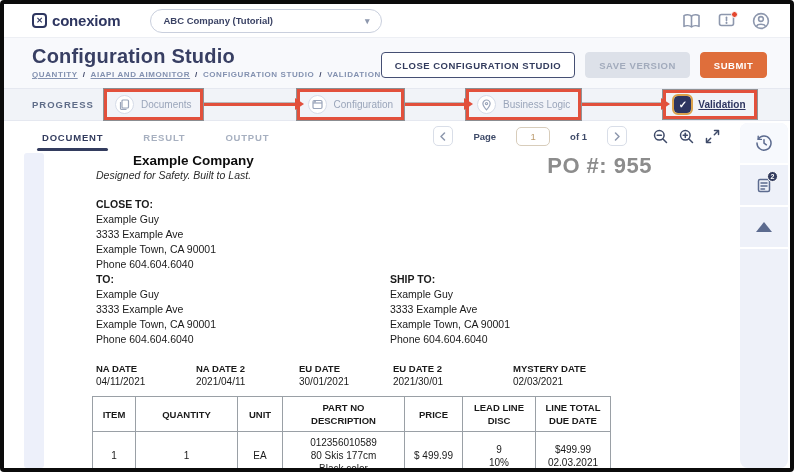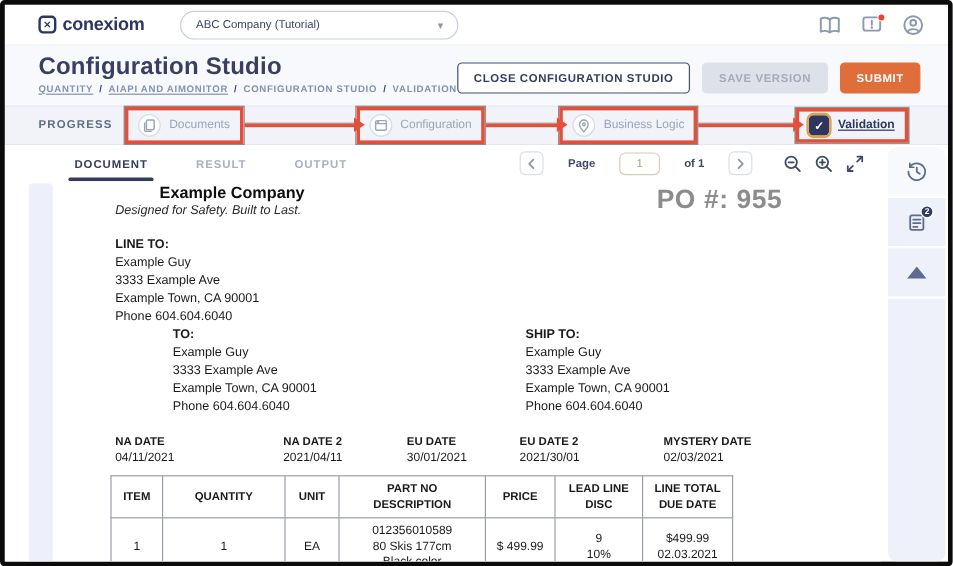--- a/index.html
+++ b/index.html
@@ -4,21 +4,21 @@
 <style>
   * { box-sizing: border-box; margin: 0; padding: 0; }
   body { background:#fff; font-family:"Liberation Sans", sans-serif; }
   .frame { position:relative; width:794px; height:472px; border:4px solid #0b0b0b; border-radius:4px; background:#fff; overflow:hidden; }
 
   
   .topbar { height:34px; display:flex; align-items:center; padding:0 16px 0 28px; background:#fff; border-bottom:1px solid #edeff4; }
   .logo { display:flex; align-items:center; gap:5px; }
   .logo-mark { width:15px; height:15px; border:2px solid #2e3660; border-radius:4px; color:#2e3660; font-size:8px; font-weight:bold; display:grid; place-items:center; line-height:1; }
   .logo-text { font-size:15px; font-weight:bold; color:#2e3660; letter-spacing:-0.2px; }
-  .company-select { margin-left:30px; width:232px; height:24px; border:1px solid #c9cfdd; border-radius:13px; display:flex; align-items:center; justify-content:space-between; padding:0 12px; font-size:9.5px; font-weight:normal; color:#3a4264; background:#fff; cursor:pointer;text-align:right; }
+  .company-select { margin-left:30px; width:232px; height:24px; border:1px solid #c9cfdd; border-radius:13px; display:flex; align-items:center; justify-content:space-between; padding:0 12px; font-size:9.5px; font-weight:bold; color:#3a4264; background:#fff; cursor:pointer;text-align:right; }
   .company-select .chev { color:#8d97ad; font-size:9px; }
   .topbar-icons { margin-left:auto; display:flex; gap:17px; align-items:center; padding-right:4px; }
   .icon-btn { position:relative; display:grid; place-items:center; cursor:pointer; background:none; border:none; }
   .icon-btn svg { display:block; }
   .notif-dot { position:absolute; top:-2px; right:-3px; width:7px; height:7px; background:#e4472e; border:1px solid #fff; border-radius:50%; }
 
   
   .page-header { height:50px; background:#f8f9fc; display:flex; padding:7px 20px 0 28px; }
   .page-title { font-size:20px; font-weight:600; color:#383f63; letter-spacing:0.2px; }
   .breadcrumb { margin-top:2px; font-size:8px; font-weight:bold; letter-spacing:0.6px; color:#8391b0; }
@@ -37,21 +37,21 @@
   .step-annot { border:3px solid #e2503c; box-shadow:0 0 0 1px rgba(50,50,50,.5); display:flex; align-items:center; gap:7px; padding:3px 8px; flex:none; background:transparent; cursor:pointer; }
   .step-icon-circle { width:19px; height:19px; background:#fff; border:1px solid #d6dce8; border-radius:50%; display:grid; place-items:center; flex:none; }
   .step-label { font-size:10px; color:#9aa5ba; white-space:nowrap; }
   .step-annot.active .step-label { color:#2d3560; font-weight:bold; text-decoration:underline; }
   .val-icon { width:17px; height:17px; background:#2d3560; border-radius:4px; color:#fff; font-size:10px; font-weight:bold; display:grid; place-items:center; outline:2px solid #daa14b; flex:none; }
   .annot-arrow { position:relative; height:3.5px; background:#e2503c; flex:none; margin:0 1px; box-shadow:0 -1px 0 rgba(80,80,80,.35); }
   .annot-arrow .arrow-head { position:absolute; right:-8px; top:-4.5px; width:0; height:0; border-left:9px solid #e2503c; border-top:6px solid transparent; border-bottom:6px solid transparent; }
 
   
   .workspace { position:relative; height:347px; background:#fff; }
-  .tabbar { height:30px; display:flex; align-items:center; padding-left:58px; gap:40px; background:#fff; width:calc(100% - 58px); }
+  .tabbar { height:30px; display:flex; align-items:center; padding-left:38px; gap:40px; background:#fff; width:calc(100% - 58px); }
   .tab { position:relative; font-size:9.5px; font-weight:bold; letter-spacing:0.8px; color:#a7b0c0; padding:9px 0 7px; cursor:pointer; }
   .tab.active { color:#333c5e; }
   .tab.active::after { content:""; position:absolute; left:-5px; right:-5px; bottom:-1px; height:3px; background:#333c5e; border-radius:2px; }
   .pager { margin-left:auto; display:flex; align-items:center; gap:20px; margin-right:12px; }
   .nav-btn { width:20px; height:20px; border:1px solid #d9dee8; border-radius:5px; background:#fff; color:#8d97ad; display:grid; place-items:center; cursor:pointer; }
   .pager-text { font-size:9.5px; font-weight:bold; color:#3e4a68; }
   .page-input { width:34px; height:19px; border:1px solid #d8cdbb; border-radius:5px; text-align:center; font-size:9.5px; color:#bb9a6c; font-family:"Liberation Sans", sans-serif; }
   .zoom-group { display:flex; align-items:center; gap:11px; margin-left:6px; }
   .zoom-group .icon-btn svg { stroke:#3e4a68; }
 
@@ -59,25 +59,25 @@
   .doc-area { position:absolute; top:30px; left:0; right:56px; bottom:0; background:#fff; overflow:hidden; }
   .doc-gutter { position:absolute; left:20px; top:2px; bottom:0; width:20px; background:#edf0fa; border-radius:3px; }
   .doc-content { margin:2px 0 0 92px; width:560px; color:#1a1a1a; }
   .doc-head { display:flex; justify-content:space-between; align-items:flex-start; width:556px; }
   .company-name { font-size:13.5px; font-weight:bold; color:#0d0d0d;padding-left:37px; }
   .tagline { font-size:10.5px; font-style:italic; color:#2b2b2b; margin-top:1px; }
   .po-number { font-size:22px; font-weight:bold; color:#8c8c8c; letter-spacing:0.5px; line-height:1; margin-top:2px; }
   .addr-block { font-size:10.5px; line-height:15px; }
   .addr-label { font-weight:bold; }
   .bill-to { margin-top:16px; }
-  .addr-row { display:flex;margin-left:48px; }
+  .addr-row { display:flex; }
   .addr-col-to { width:294px; }
   .dates-row { display:flex; margin-top:15px; }
   .date-col { line-height:13px; }
-  .date-col:nth-child(1){ width:100px; } .date-col:nth-child(2){ width:103px;margin-left:40px; }
+  .date-col:nth-child(1){ width:100px; } .date-col:nth-child(2){ width:103px; }
   .date-col:nth-child(3){ width:94px; } .date-col:nth-child(4){ width:120px; }
   .date-label { font-size:9.5px; font-weight:bold; }
   .date-value { font-size:10px; }
   .items-table { margin:8px 0 0 -4px; border-collapse:collapse; table-layout:fixed; width:518px; }
   .items-table th, .items-table td { border:1px solid #9aa0a6; text-align:center; vertical-align:middle; white-space:pre-line; line-height:13px; padding:4px 2px; }
   .items-table th { font-size:9.5px; font-weight:bold; }
   .items-table td { font-size:10px; }
 
   
   .right-rail { position:absolute; right:2px; top:2px; bottom:0; width:48px; background:#eef1f9; border-radius:8px; display:flex; flex-direction:column; align-items:stretch; }
@@ -247,21 +247,21 @@
 
         <div class="doc-head">
           <div>
             <div class="company-name">Example Company</div>
             <div class="tagline">Designed for Safety. Built to Last.</div>
           </div>
           <div class="po-number">PO #: 955</div>
         </div>
 
         <div class="addr-block bill-to">
-          <div class="addr-label">LINE TO:</div>
+          <div class="addr-label">CLOSE TO:</div>
           <div>Example Guy</div>
           <div>3333 Example Ave</div>
           <div>Example Town, CA 90001</div>
           <div>Phone 604.604.6040</div>
         </div>
 
         <div class="addr-row">
           <div class="addr-block addr-col-to">
             <div class="addr-label">TO:</div>
             <div>Example Guy</div>

